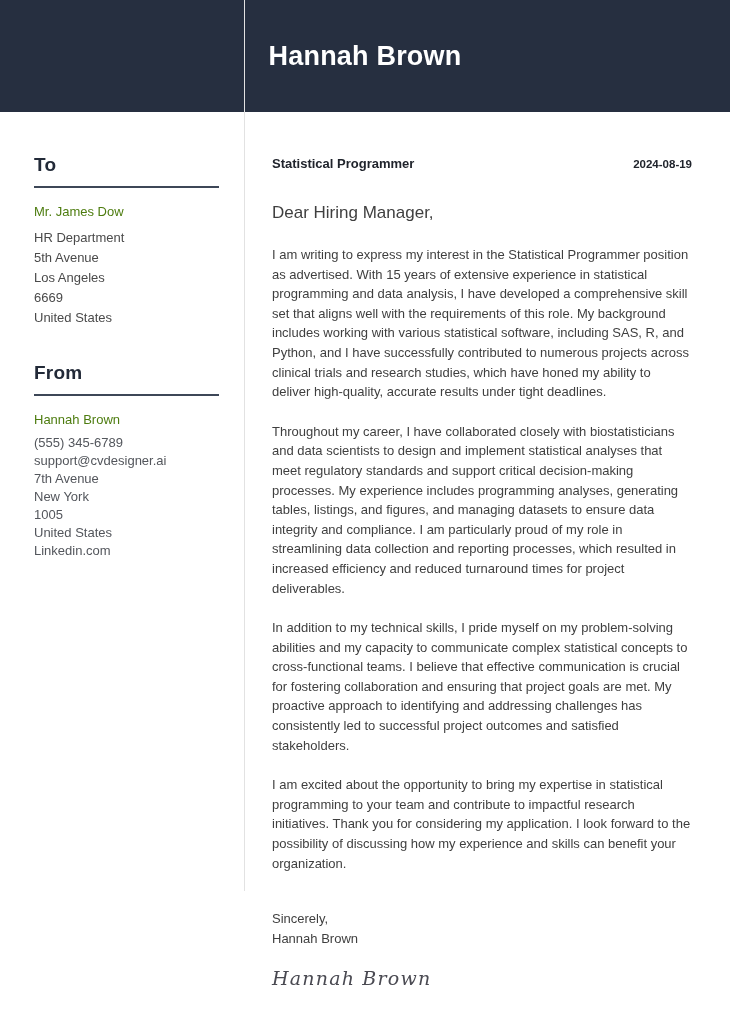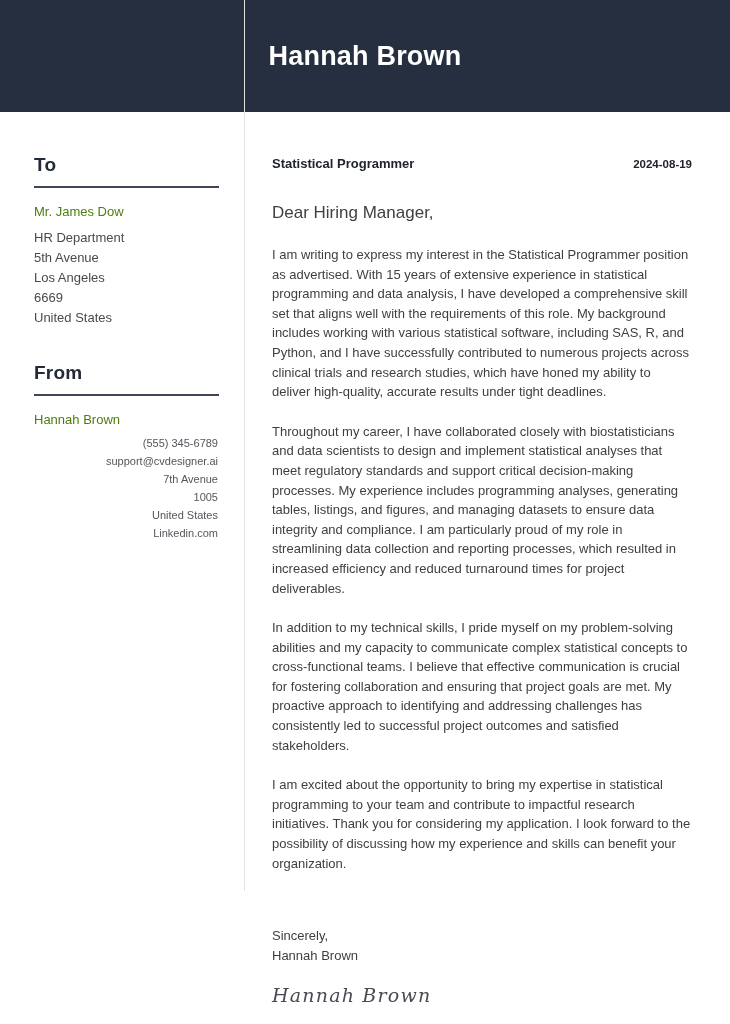--- a/index.html
+++ b/index.html
@@ -81,24 +81,23 @@
   .to-lines .sb-line {
     font-size: 13px;
     line-height: 20px;
     color: #4a4a4a;
   }
   .from-block .sb-name {
     font-size: 13px;
     margin-bottom: 5px;
   }
   .from-lines .sb-line {
-    font-size: 11px;
+    font-size: 13px;
     line-height: 18px;
     color: #53565c;
-    text-align: right;
   }
   .from-section {
     margin-top: 34px;
   }
 
   
   .content {
     flex: 1 1 auto;
     box-sizing: border-box;
     padding: 44px 38px 0 28px;
@@ -127,21 +126,21 @@
     margin-bottom: 22px;
   }
   .para {
     font-size: 13px;
     line-height: 19.6px;
     color: #3f3f3f;
     margin: 8px 0 20px 0;
     text-align: left;
   }
   .closing {
-    margin-top: 53px;
+    margin-top: 36px;
   }
   .closing-line {
     font-size: 13px;
     line-height: 20px;
     color: #3f3f3f;
   }
   .signature {
     margin-top: 18px;
     font-family: "DejaVu Serif", serif;
     font-style: italic;
@@ -175,20 +174,21 @@
     </section>
 
     <section class="sb-section from-section from-block">
       <div class="sb-heading">From</div>
       <div class="sb-rule"></div>
       <div class="sb-name">Hannah Brown</div>
       <div class="from-lines">
         <div class="sb-line">(555) 345-6789</div>
         <div class="sb-line">support@cvdesigner.ai</div>
         <div class="sb-line">7th Avenue</div>
+        <div class="sb-line">New York</div>
         <div class="sb-line">1005</div>
         <div class="sb-line">United States</div>
         <div class="sb-line">Linkedin.com</div>
       </div>
     </section>
 
   </aside>
 
   <div class="divider-line"></div>
 

